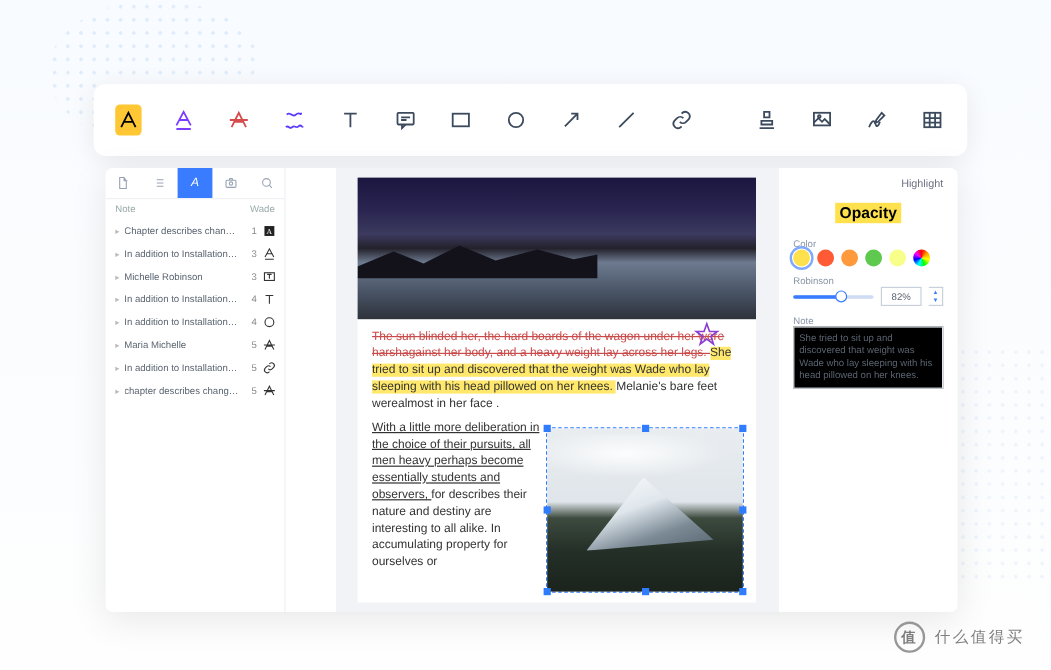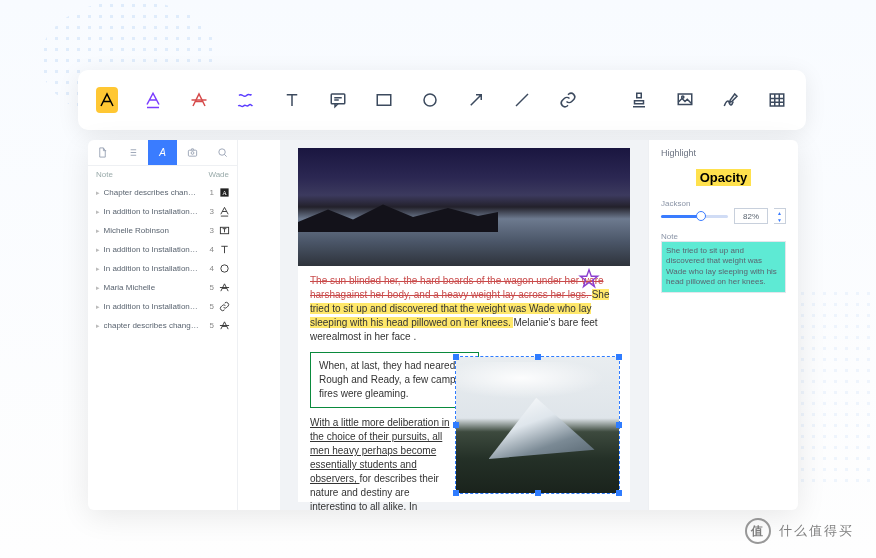--- a/index.html
+++ b/index.html
@@ -35,35 +35,35 @@
   .box-green { border:1.5px solid #0a8a3d; padding:6px 8px; margin:8px 0; width:55%; }
   .und { text-decoration:underline; }
   .pic { position:absolute; right:10px; bottom:8px; width:165px; height:138px; border:1px dashed #2f7cff; }
   .pic .mtn { width:100%; height:100%; background:linear-gradient(180deg,#e9edf0 0%,#dfe5ea 45%,#3d4a3e 55%,#243027 75%,#1a231c 100%); position:relative; overflow:hidden; }
   .pic .peak { position:absolute; left:20%; top:30%; width:65%; height:45%; background:linear-gradient(160deg,#fff 0%,#dfe6ec 40%,#7b8a95 70%,#54636e 100%); clip-path:polygon(45% 0,100% 85%,0 100%); }
   .pic .cloud { position:absolute; top:5px; left:0; right:0; height:40px; background:radial-gradient(ellipse at 40% 40%,rgba(255,255,255,.9),rgba(255,255,255,0) 60%); }
   .handle { width:6px; height:6px; background:#2f7cff; position:absolute; }
   .star { position:absolute; right:30px; top:120px; color:#8b3ecf; font-size:18px; }
   
   .panel { width:150px; border-left:1px solid #eef0f3; padding:8px 12px; font-size:9px; color:#5a6470; display:flex; flex-direction:column; gap:8px; }
-  .panel h4 { margin:0; font-size:9px; font-weight:500; text-align:left; color:#6b7280; }
+  .panel h4 { margin:0; font-size:9px; font-weight:500; text-align:right; color:#6b7280; }
   .sample { text-align:center; margin:4px 0 6px 0; }
   .sample span { background:#ffe14d; color:#000; font-size:13px; font-weight:600; padding:1px 4px; }
   .lbl { font-size:8px; color:#8a94a6; }
   .swatches { display:flex; gap:6px; }
   .sw { width:14px; height:14px; border-radius:50%; cursor:pointer; }
   .sw.sel { outline:2px solid #7fa9ff; outline-offset:1px; }
   .op-row { display:flex; align-items:center; gap:6px; }
   .slider { flex:1; height:3px; background:#d0dcf5; position:relative; border-radius:2px; }
   .slider .fill { position:absolute; left:0; top:0; bottom:0; width:60%; background:#3a7cff; border-radius:2px; }
   .slider .knob { position:absolute; left:60%; top:50%; width:10px; height:10px; background:#fff; border:1px solid #3a7cff; border-radius:50%; transform:translate(-50%,-50%); }
   .op-val { width:34px; height:16px; border:1px solid #c8d0dc; display:flex; align-items:center; justify-content:center; font-size:8px; }
   .stepper { width:12px; height:16px; border:1px solid #c8d0dc; border-left:none; display:flex; flex-direction:column; }
   .stepper div { flex:1; display:flex; align-items:center; justify-content:center; font-size:5px; color:#3a7cff; }
-  .note-box { border:1px solid #e2e6ec; background:#5eead4; padding:4px; font-size:8px; line-height:1.3; color:#5a6470; min-height:50px; }
+  .note-box { border:1px solid #e2e6ec; background:#000000; padding:4px; font-size:8px; line-height:1.3; color:#5a6470; min-height:50px; }
   .watermark { position:absolute; right:22px; bottom:14px; display:flex; align-items:center; gap:8px; color:#565656; font-size:13px; letter-spacing:2px; opacity:.75; }
   .wm-badge { width:26px; height:26px; border:2px solid #777; border-radius:50%; display:flex; align-items:center; justify-content:center; font-size:12px; font-weight:700; color:#555; }
   svg { display:block; }
 </style>
 </head>
 <body>
 <div class="stage">
   <div class="dots a"></div>
   <div class="dots b"></div>
 
@@ -285,21 +285,20 @@
         <div class="star">
           <svg width="22" height="22" viewBox="0 0 24 24" fill="none" stroke="#8b3ecf" stroke-width="1.5">
               <path d="M12 2l2.5 7h7l-5.7 4.3 2.2 7-6-4.5-6 4.5 2.2-7L2.5 9h7z"></path>
             </svg>
         </div>
         <p style="margin:2px 0">
           <span class="strk">The sun blinded her, the hard boards of the wagon under her were harshagainst her body, and a heavy weight lay across her legs. </span>
           <span class="hl-y">She tried to sit up and discovered that the weight was Wade who lay sleeping with his head pillowed on her knees. </span>
           <span>Melanie's bare feet werealmost in her face .</span>
         </p>
-        <div class="box-green"><span>When, at last, they had neared Rough and Ready, a few camp fires were gleaming.</span></div>
         <p style="width:46%;margin:6px 0">
           <span class="und">With a little more deliberation in the choice of their pursuits, all men heavy perhaps become essentially students and observers, </span>
           <span>for describes their nature and destiny are interesting to all alike. In accumulating property for ourselves or</span>
         </p>
         <div class="pic">
           <div class="mtn">
               <div class="cloud"></div>
               <div class="peak"></div>
             </div>
           <div class="handle" style="top:-3px;left:-3px"></div>
@@ -311,21 +310,32 @@
             <div class="handle" style="bottom:-3px;left:calc(50% - 3px)"></div>
             <div class="handle" style="bottom:-3px;right:-3px"></div>
         </div>
       </div>
     </div>
 
     <div class="panel">
       <h4>Highlight</h4>
       <div class="sample"><span>Opacity</span></div>
       <div>
-        <div class="lbl">Jackson</div>
+        <div class="lbl">Color</div>
+        <div class="swatches" id="swatches">
+            <div class="sw sel" style="background: rgb(255, 225, 77);"></div>
+            <div class="sw" style="background: rgb(255, 90, 54);"></div>
+            <div class="sw" style="background: rgb(255, 154, 60);"></div>
+            <div class="sw" style="background: rgb(94, 201, 78);"></div>
+            <div class="sw" style="background: rgb(247, 255, 138);"></div>
+            <div class="sw" style="background: conic-gradient(red, orange, yellow, lime, cyan, blue, magenta, red);"></div>
+          </div>
+      </div>
+      <div>
+        <div class="lbl">Robinson</div>
         <div class="op-row">
           <div class="slider">
               <div class="fill"></div>
               <div class="knob"></div>
             </div>
           <div class="op-val">82%</div>
           <div class="stepper">
               <div>▲</div>
               <div>▼</div>
             </div>

